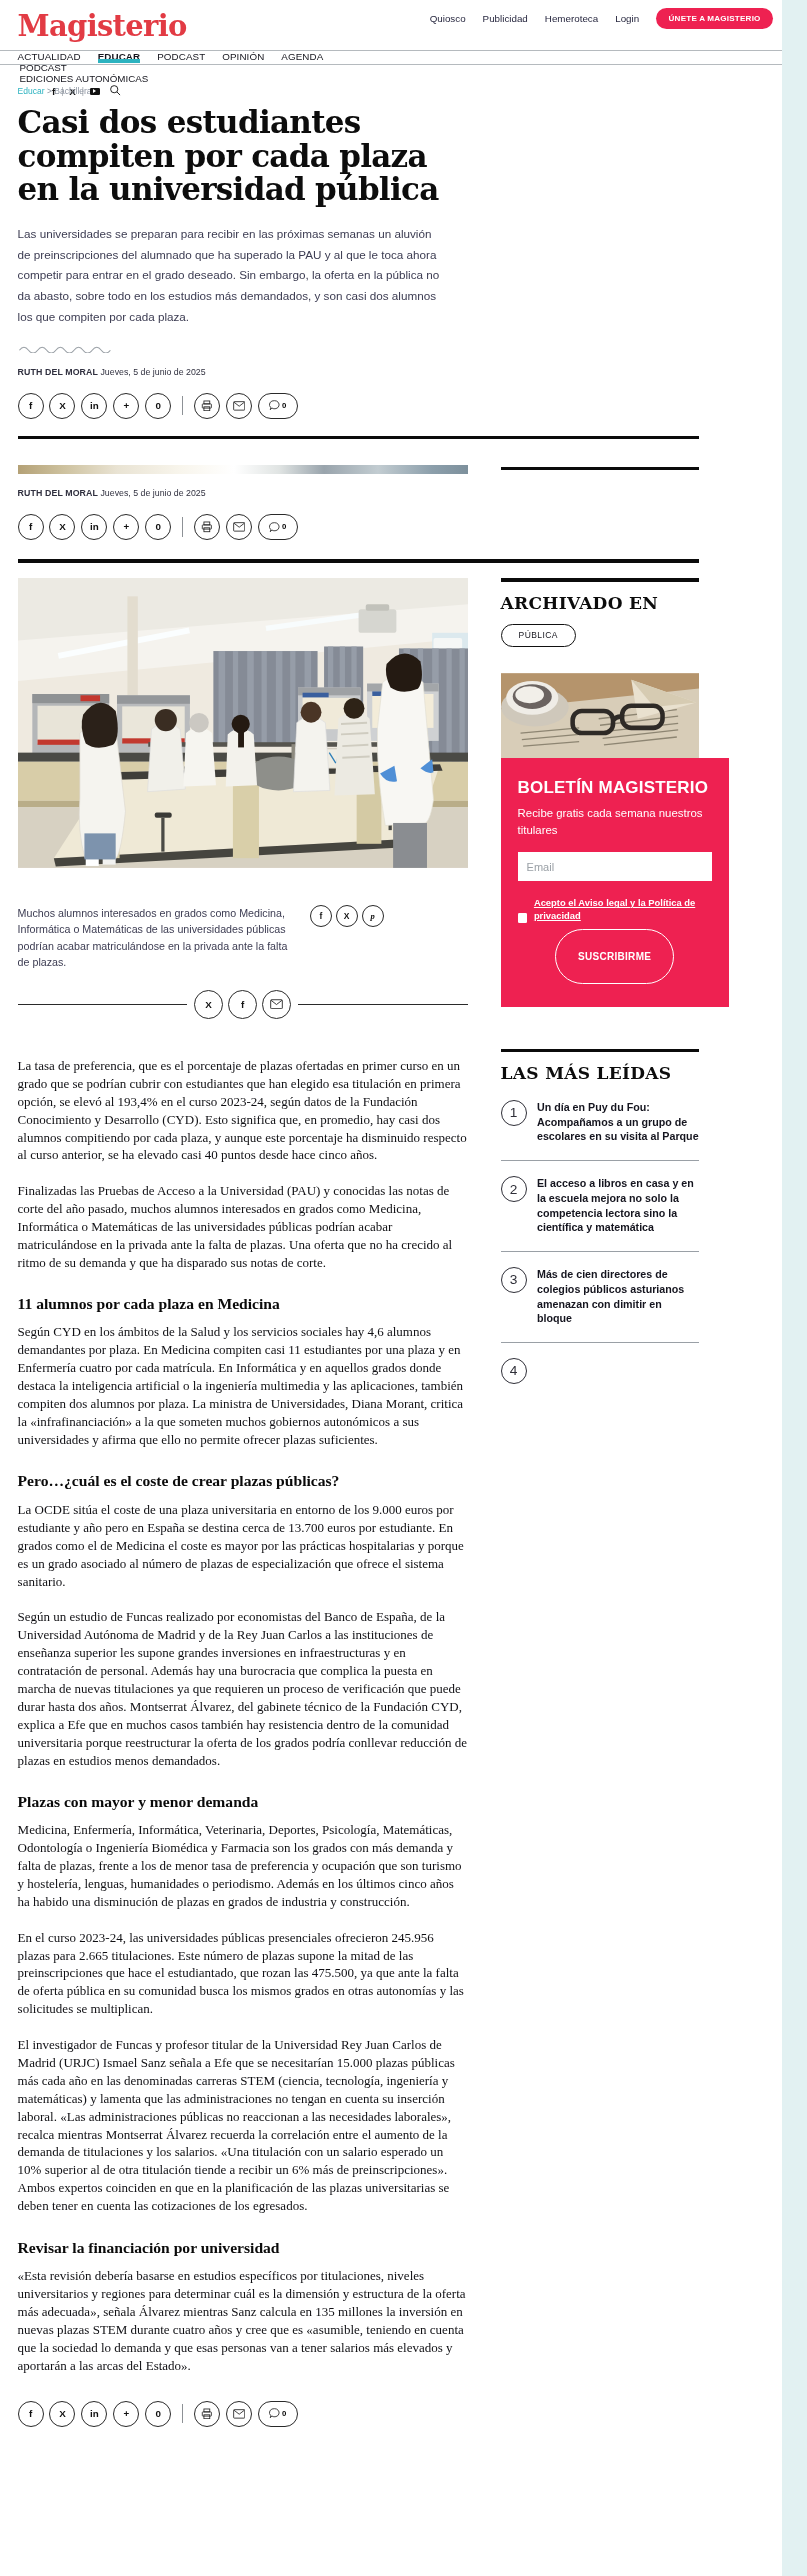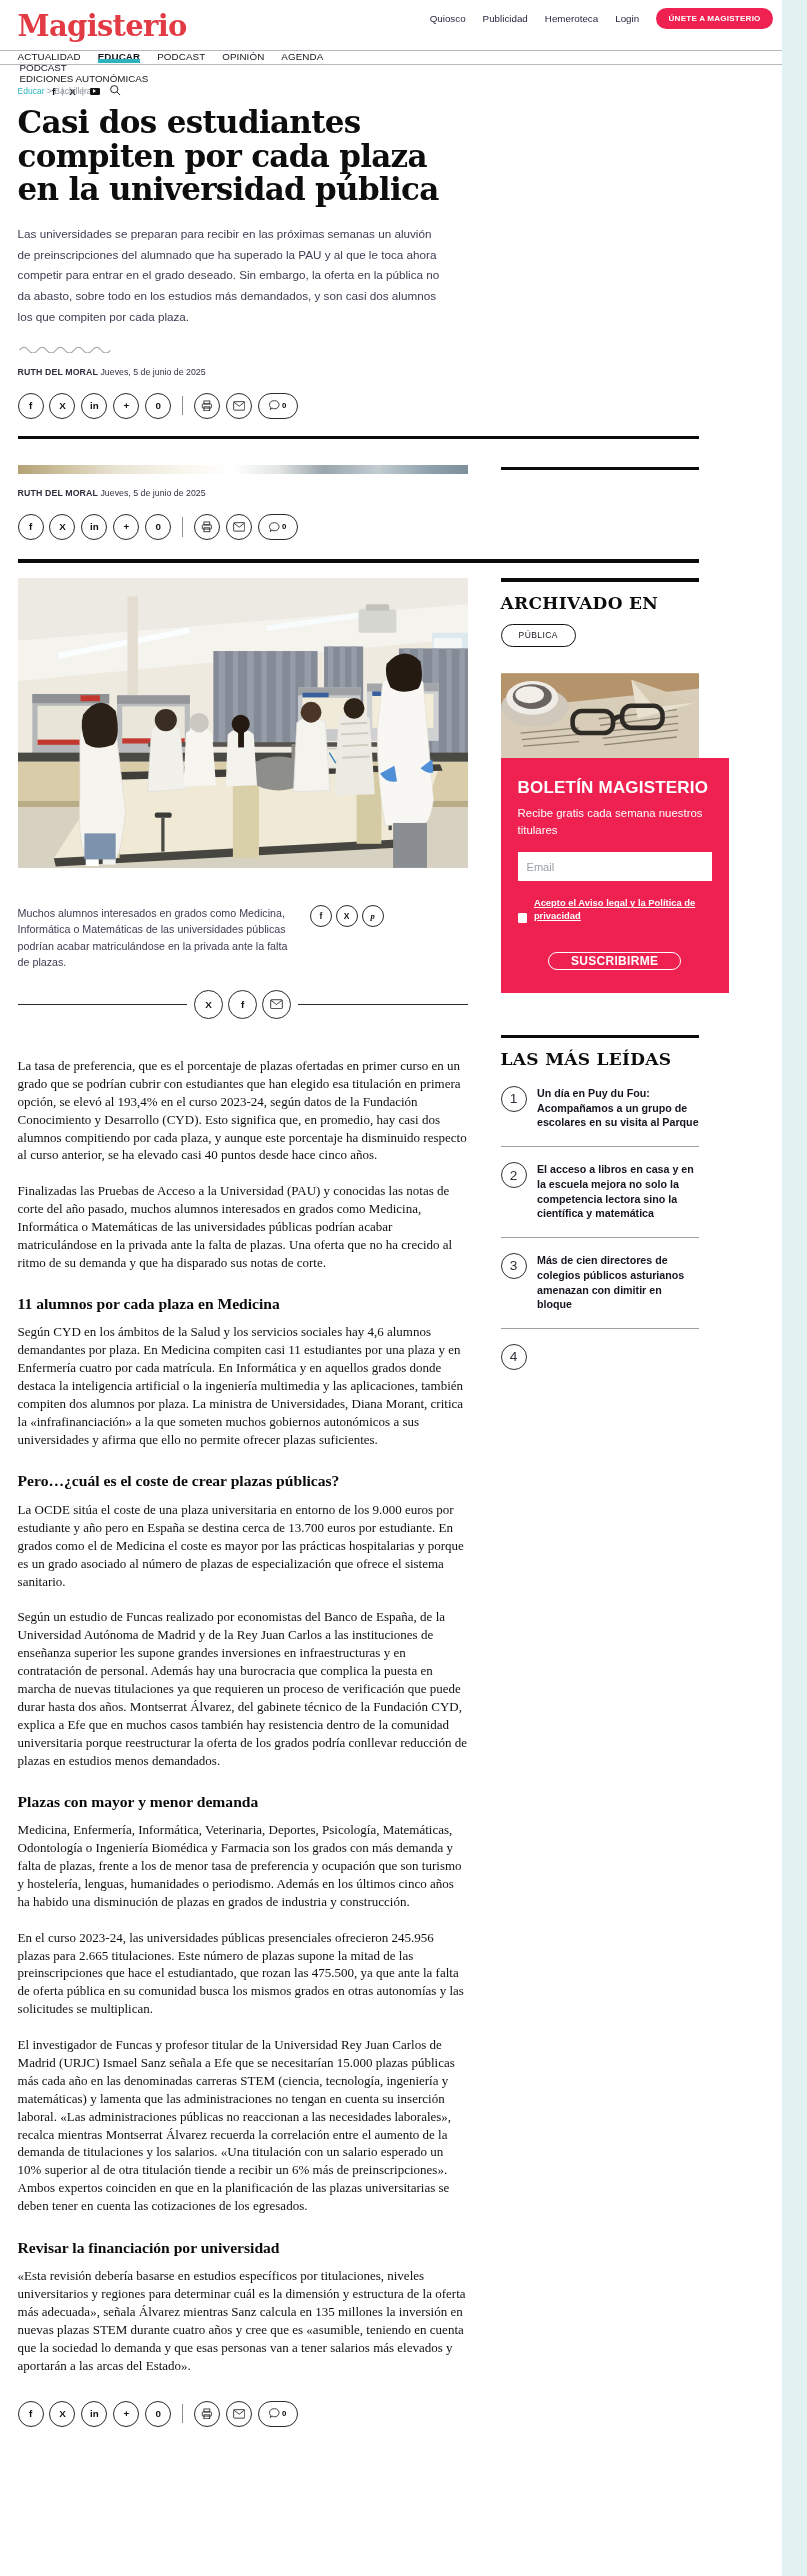--- a/index.html
+++ b/index.html
@@ -78,21 +78,21 @@
   .nl-card{margin-top:26px;width:228px;}
   .nl-photo{display:block;width:198px;height:85px;}
   .nl-body{background:var(--pink);padding:19.5px 17px 23.4px;color:#fff;}
   .nl-title{font-size:17px;font-weight:bold;line-height:1.15;letter-spacing:0.2px;}
   .nl-sub{margin-top:7.8px;font-size:11.4px;line-height:1.5;font-weight:500;}
   .nl-input{margin-top:13px;width:100%;height:29px;border:none;background:#fff;font-size:11px;color:#333;padding:0 9px;font-family:"Liberation Sans",sans-serif;}
   .nl-input::placeholder{color:#9aa0a6;}
   .nl-consent{display:flex;gap:6.5px;margin-top:16px;align-items:flex-end;text-decoration:underline;}
   .nl-check{width:9.8px;height:9.8px;background:#fff;border-radius:1.3px;margin-top:2px;flex:0 0 auto;cursor:pointer;}
   .nl-consent span{font-size:9.4px;font-weight:bold;line-height:1.35;}
-  .nl-btn{display:block;margin:29px auto 0;background:transparent;border:1.3px solid #fff;color:#fff;border-radius:651px;padding:1px 22px;font-size:12px;font-weight:bold;letter-spacing:0.3px;cursor:pointer;font-family:"Liberation Sans",sans-serif;}
+  .nl-btn{display:block;margin:6px auto 0;background:transparent;border:1.3px solid #fff;color:#fff;border-radius:651px;padding:21px 22px;font-size:10px;font-weight:bold;letter-spacing:0.3px;cursor:pointer;font-family:"Liberation Sans",sans-serif;}
   .mr-bar{margin-top:42px;}
   .mr-title{font-family:"DejaVu Serif","Liberation Serif",serif;font-weight:bold;font-size:17px;letter-spacing:0.3px;color:#0c0c0c;margin-top:10.4px;}
   .mr-list{margin-top:17px;}
   .mr-item{display:flex;gap:10.4px;align-items:flex-start;cursor:pointer;}
   .mr-num{width:26px;height:26px;border:1px solid #2f2f38;border-radius:50%;display:flex;align-items:center;justify-content:center;font-size:13.7px;font-weight:300;color:#2f2f38;flex:0 0 auto;}
   .mr-text{font-size:10.7px;font-weight:bold;color:#15151f;line-height:1.38;}
   .mr-div{height:0.7px;background:#9aa0a6;margin:15.6px 0;}
 </style>
 </head>
 <body>

